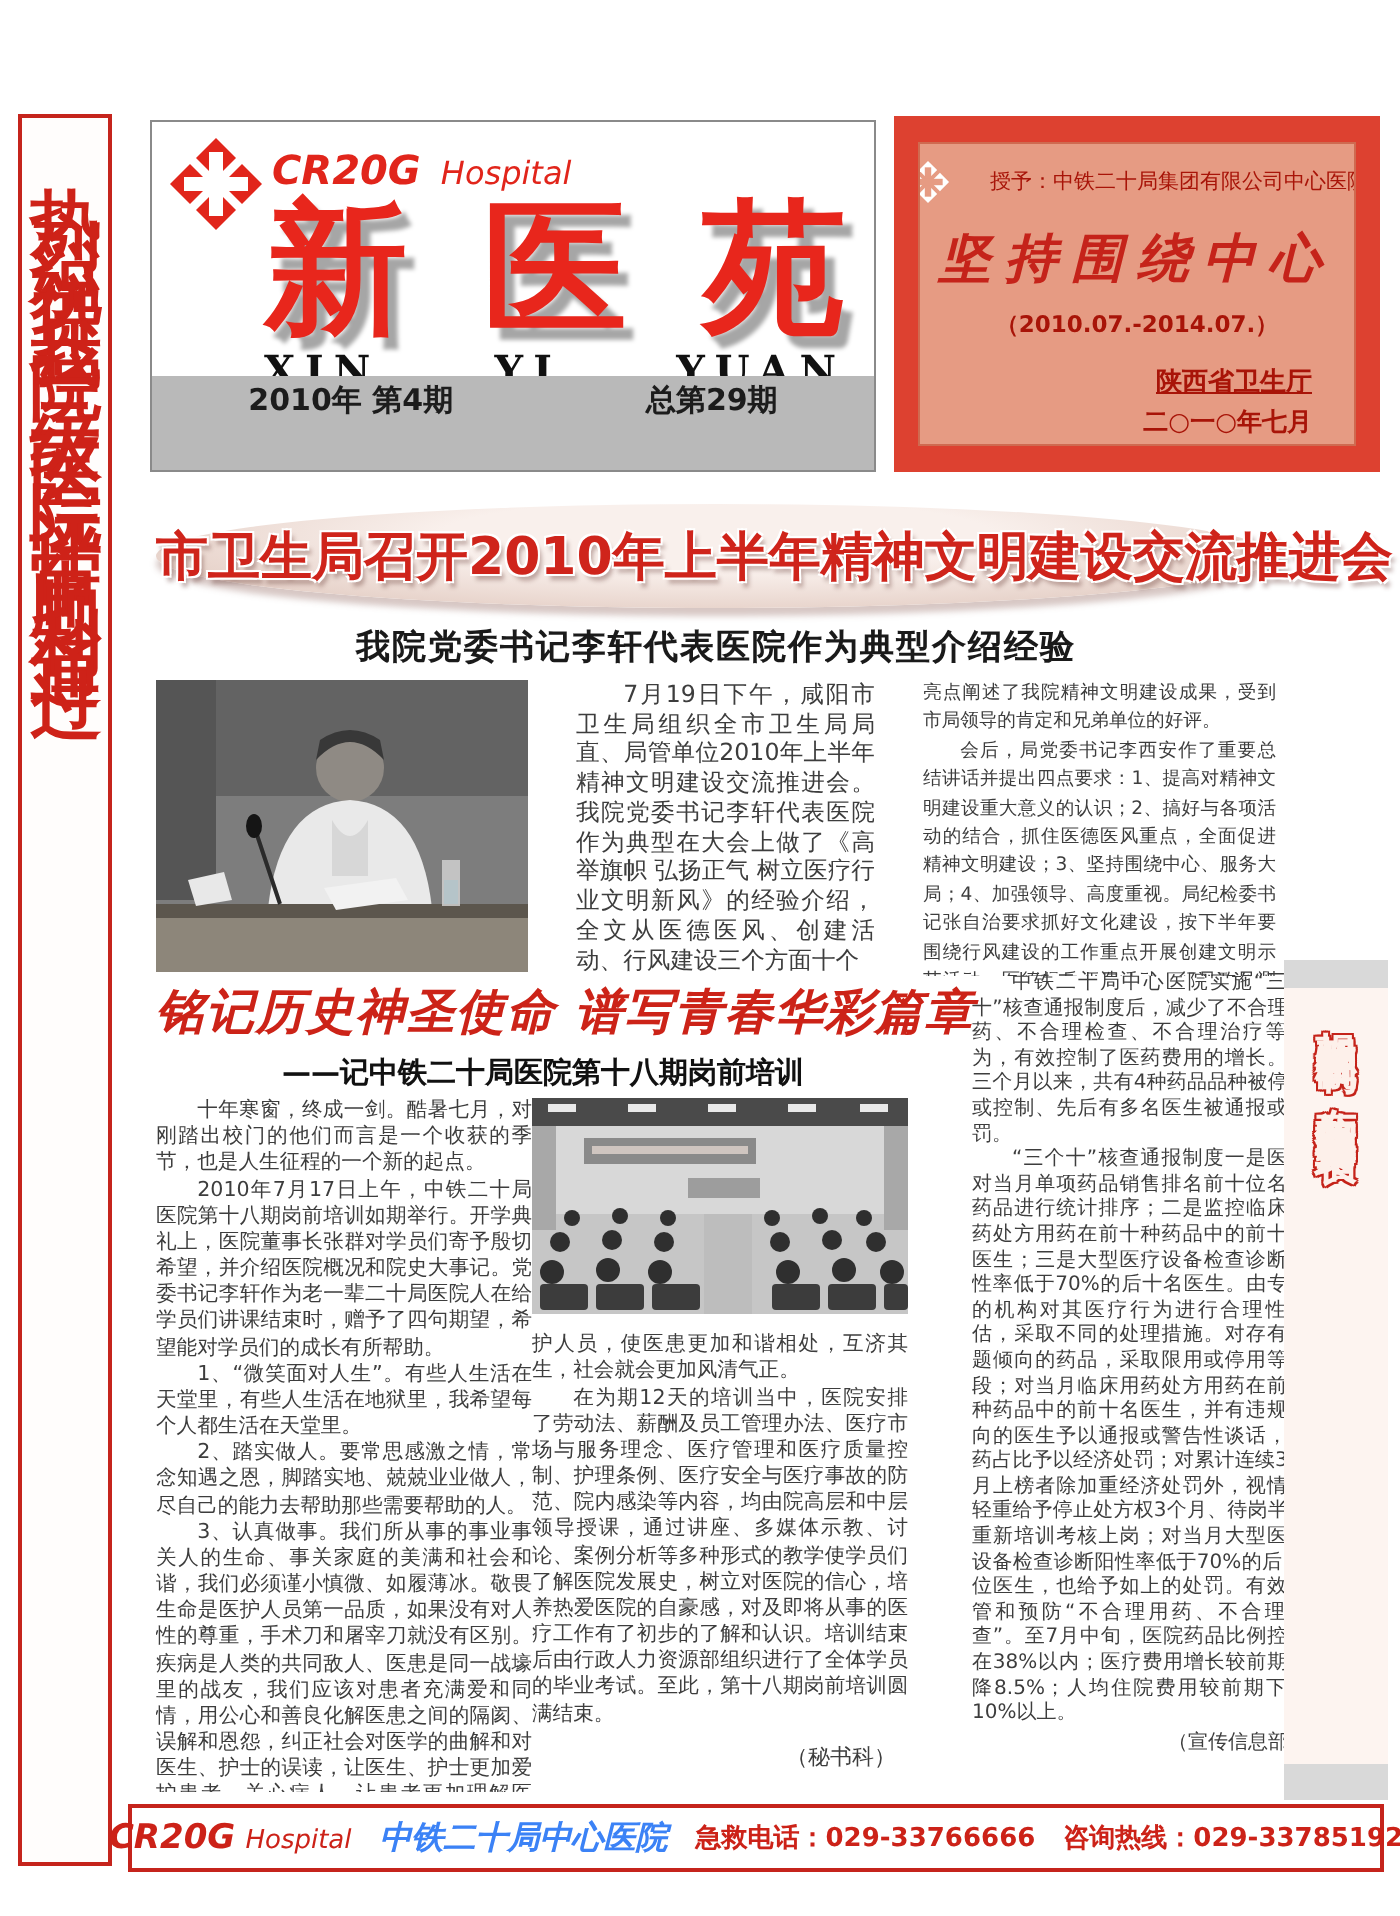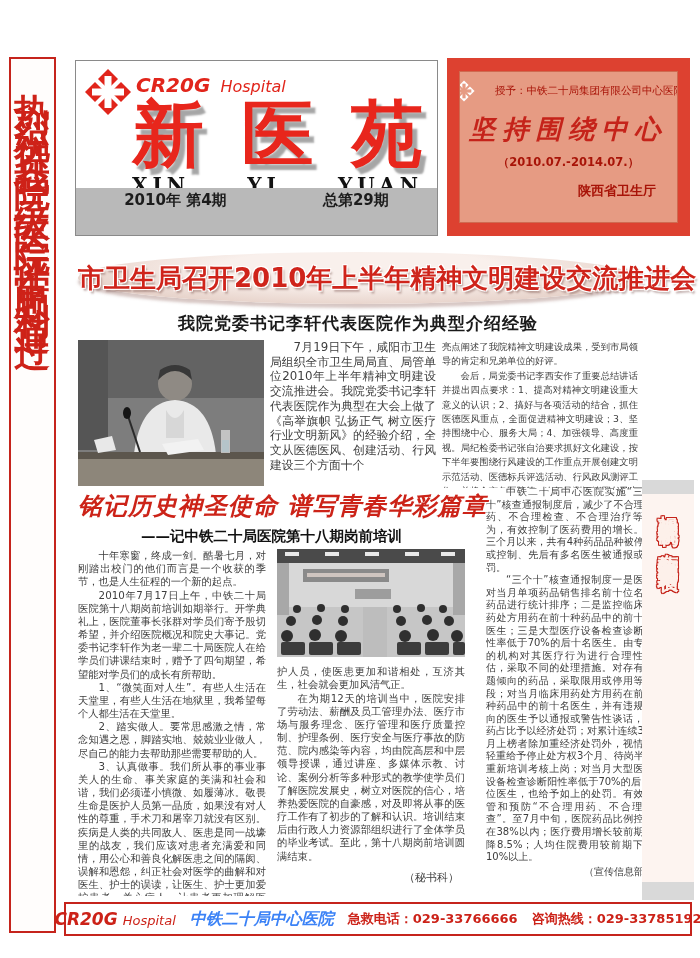--- a/index.html
+++ b/index.html
@@ -36,48 +36,48 @@
   .certificate { position:absolute; left:447px; top:58px; width:243px; height:178px;
     background:#dd4130; padding:13px 12px; }
   .cert-inner { width:100%; height:100%; background:#e69b83; border:1px solid #cf6a50;
     padding:8px 7px 4px 7px; color:#a81408; text-align:center; overflow:hidden; }
   .cert-line1 { display:flex; align-items:center; justify-content:center; gap:20px;
     font-size:10.5px; font-weight:normal; white-space:nowrap; }
   .cert-cross { width:22px; height:22px; flex:0 0 22px; }
   .cert-title { margin-top:10px; font-family:"DejaVu Serif", serif; font-style:italic;
     font-weight:bold; font-size:26px; letter-spacing:7px; color:#c5231a; white-space:nowrap; }
   .cert-validity { margin-top:8px; font-size:11.5px; font-weight:bold; }
-  .cert-issuer { margin-top:12px; margin-right:14px; text-align:right; font-size:13px; font-weight:bold; }
+  .cert-issuer { margin-top:12px; margin-right:14px; text-align:right; font-size:13px; font-weight:bold;text-decoration:underline; }
   .cert-date { margin-top:3px; margin-right:14px; text-align:right; font-size:12.5px; font-weight:bold; }
 
   
   .headline-banner { position:absolute; left:78px; top:252px; width:560px; height:52px;
     border-radius:50%; display:flex; align-items:center; justify-content:flex-start;
     background:radial-gradient(ellipse at 50% 30%, #f9f0ec 35%, #e9d6ce 70%, #d9c0b6 100%);
     box-shadow:0 4px 3px rgba(140,95,85,0.35); }
   .headline-text { font-size:26px; font-weight:bold; color:#cf241b; white-space:nowrap;
     text-shadow:-1px -1px 0 #fff, 1px -1px 0 #fff, -1px 1px 0 #fff, 1px 1px 0 #fff, 2px 3px 2px rgba(90,40,35,0.35); }
   .subheadline { position:absolute; left:78px; top:312px; width:560px; text-align:center;
     font-size:17px; font-weight:bold; color:#1a1a1a; letter-spacing:1px; }
 
   
-  .article1 { position:absolute; left:78px; top:340px; width:560px; height:148px; display:flex; gap:6px; }
+  .article1 { position:absolute; left:78px; top:340px; width:560px; height:148px; display:flex; gap:24px; }
   .a1-photo { width:186px; height:146px; flex:0 0 186px; }
   .a1-col { overflow:hidden; text-align:justify; color:#3d3d3d; }
   .a1-col-mid { width:166px; font-size:11.8px; line-height:1.25; }
   .a1-col-right { width:196px; font-size:9.3px; line-height:1.55; }
   .para { text-indent:2em; }
   .para-cont { text-indent:0; }
 
   
   .article2-head { position:absolute; left:78px; top:490px; width:387px; text-align:center; }
   .a2-title { font-family:"DejaVu Serif", serif; font-style:italic; font-weight:bold;
     font-size:24px; color:#cc2318; letter-spacing:1px; white-space:nowrap; }
   .a2-subtitle { margin-top:5px; font-size:14.5px; font-weight:bold; color:#111; }
-  .article2-body { position:absolute; left:78px; top:549px; width:387px; height:347px; display:flex; gap:11px; }
+  .article2-body { position:absolute; left:78px; top:549px; width:387px; height:347px; display:flex; }
   .a2-col { width:188px; font-size:10.3px; line-height:1.28; text-align:justify; color:#3d3d3d; overflow:hidden; }
   .a2-photo { width:188px; height:108px; margin-bottom:5px; }
   .a2-byline { text-align:right; margin-top:8px; padding-right:6px; font-size:11px; }
 
   
   .article3 { position:absolute; left:486px; top:486px; width:168px; height:412px;
     font-size:10px; line-height:1.26; text-align:justify; color:#3d3d3d; overflow:hidden; }
   .a3-byline { text-align:right; margin-top:2px; }
 
   
@@ -149,20 +149,21 @@
           <path d="M1 24 L11 14 L21 24 L11 34 Z"></path>
         </g>
         <rect x="20.5" y="8" width="7" height="32" fill="#e69b83"></rect>
         <rect x="8" y="20.5" width="32" height="7" fill="#e69b83"></rect>
       </svg>
       <span>授予：中铁二十局集团有限公司中心医院</span>
     </div>
     <div class="cert-title">坚持围绕中心</div>
     <div class="cert-validity">（2010.07.-2014.07.）</div>
     <div class="cert-issuer">陕西省卫生厅</div>
+    <div class="cert-date">二○一○年七月</div>
   </div>
 </div>
 
 <div class="headline-banner">
   <div class="headline-text">市卫生局召开2010年上半年精神文明建设交流推进会</div>
 </div>
 <div class="subheadline">我院党委书记李轩代表医院作为典型介绍经验</div>
 
 <div class="article1">
   <svg class="a1-photo" viewBox="0 0 186 146" preserveAspectRatio="none">

